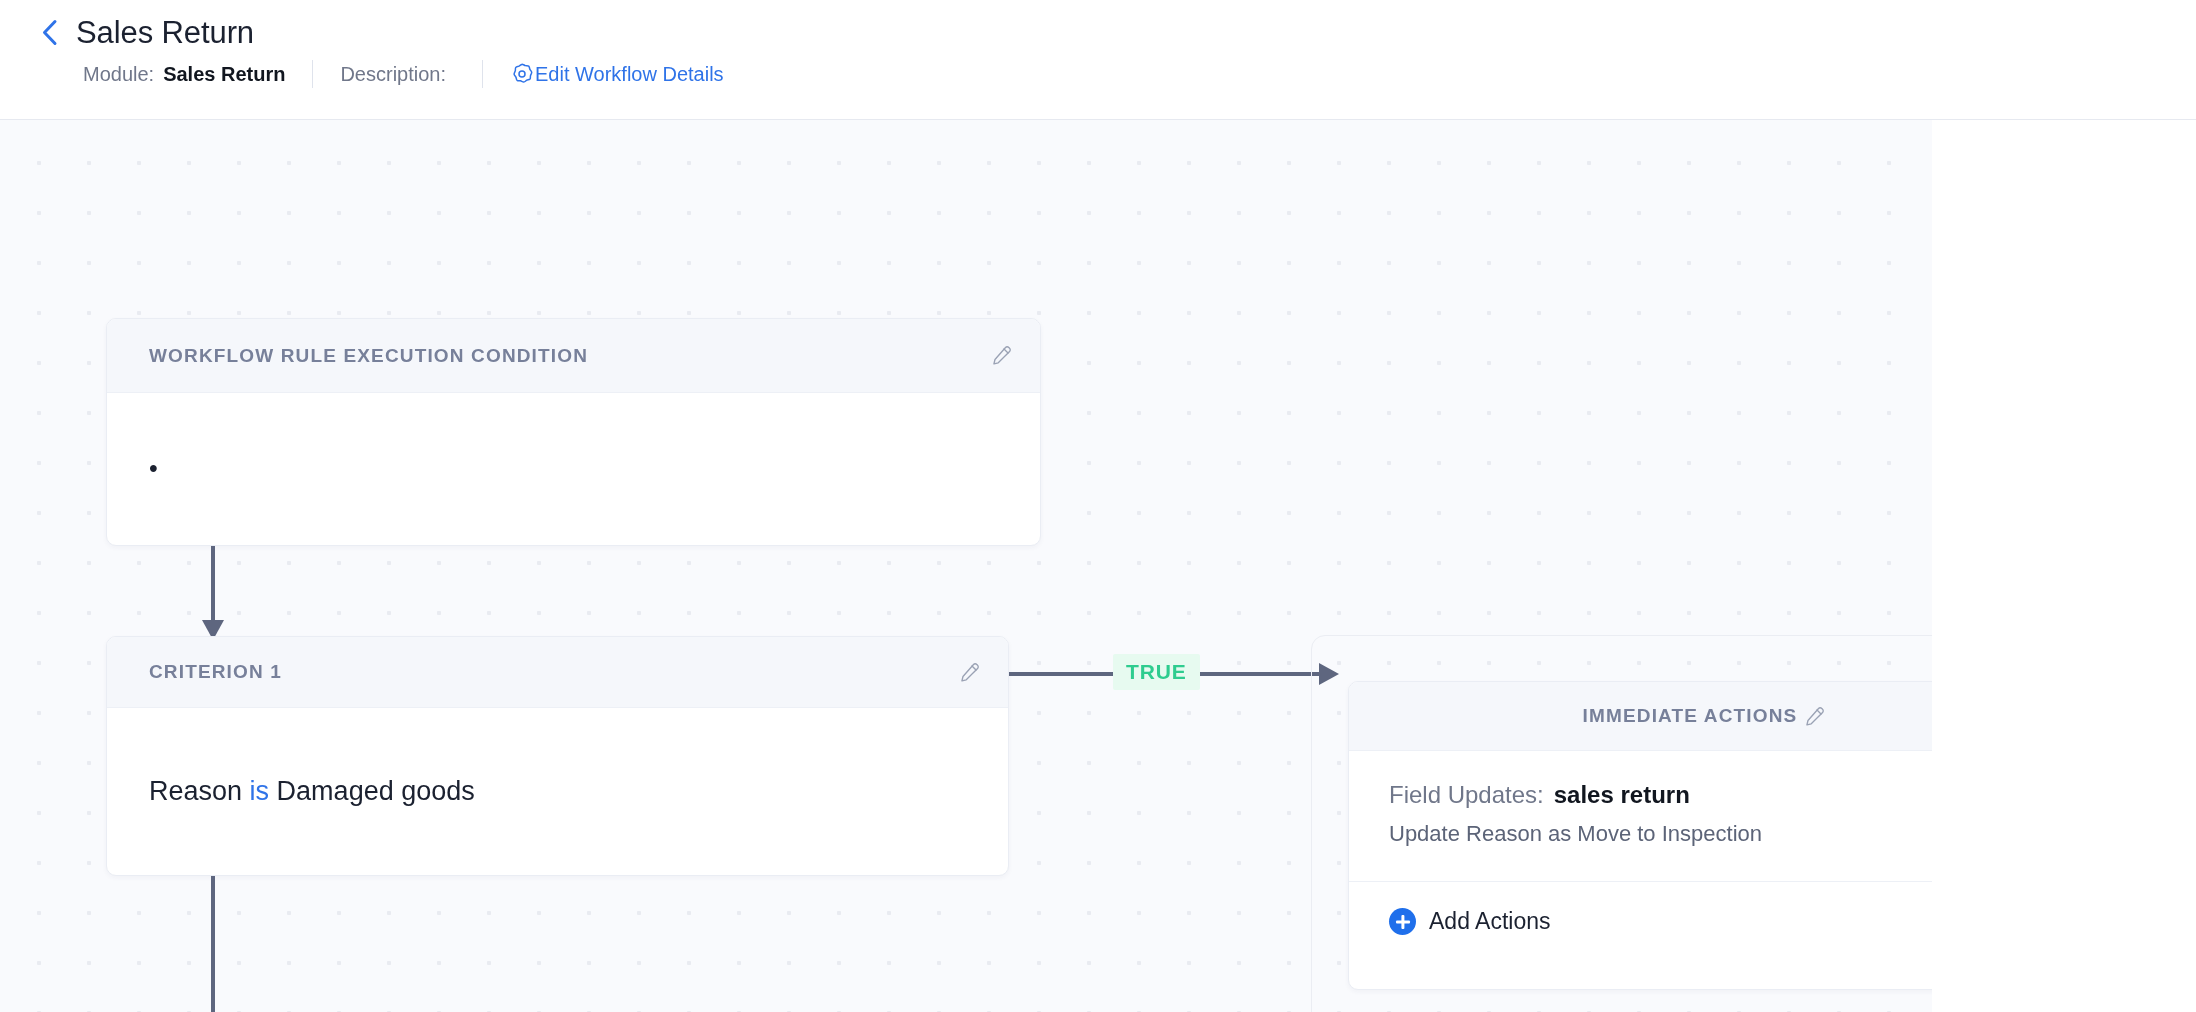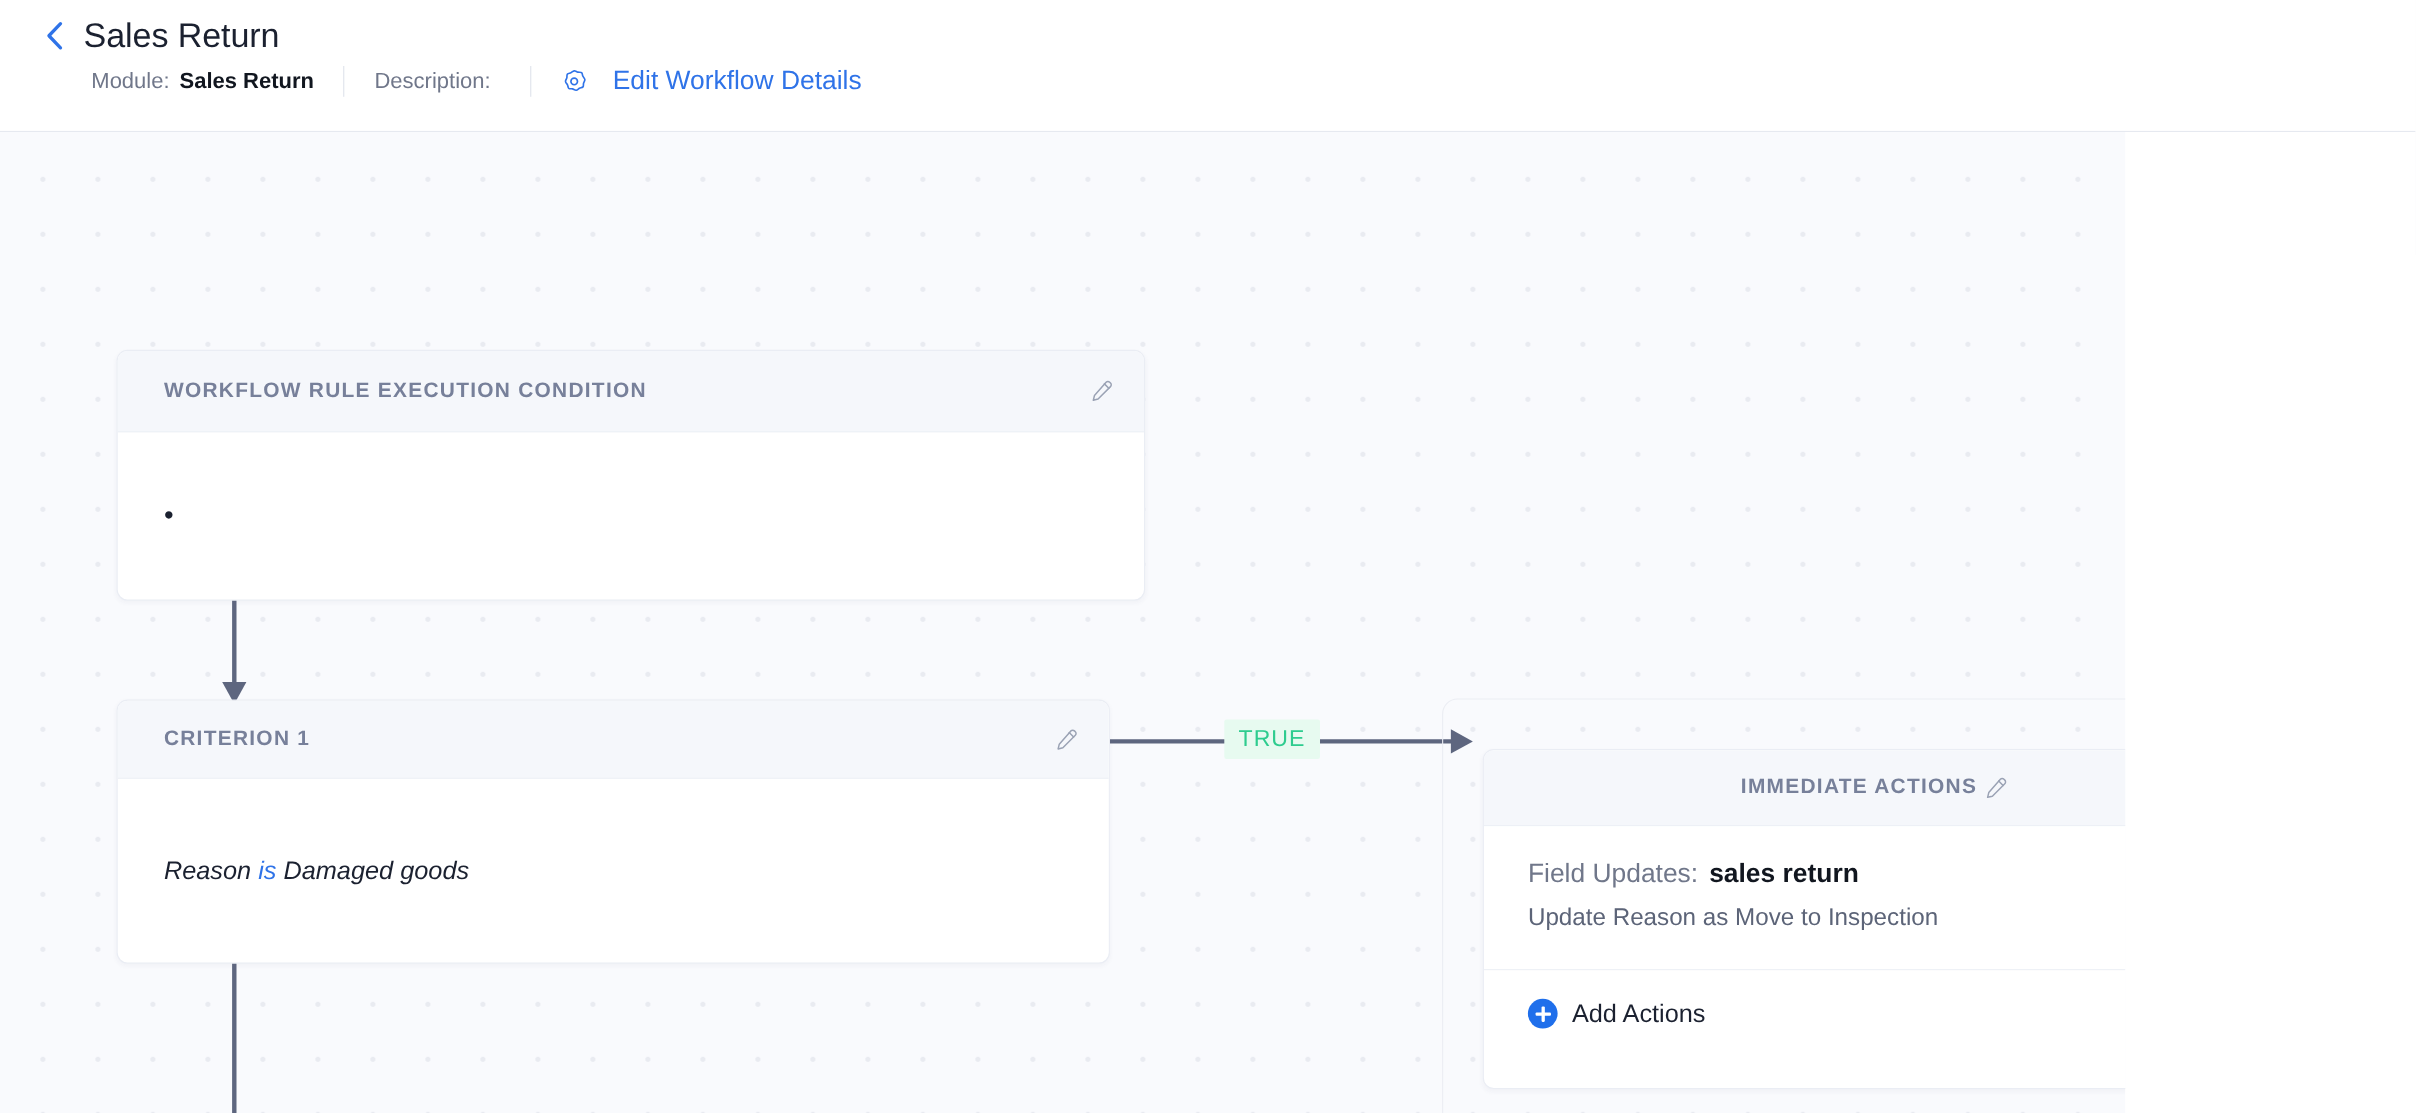--- a/index.html
+++ b/index.html
@@ -84,23 +84,23 @@
     height: 28px;
     background: #dfe3ec;
     margin: 0 27px;
     align-self: center;
     flex: none;
   }
 
   .edit-link {
     display: flex;
     align-items: center;
-    gap: 23px;
+    gap: 1px;
     color: #2f73e8;
-    font-size: 24px;
+    font-size: 20px;
     cursor: pointer;
     white-space: nowrap;
   }
   .edit-link svg { display: block; flex: none; }
 
   
   .canvas {
     position: relative;
     width: 1932px;
     height: 892px;
@@ -175,24 +175,23 @@
     color: #1b2130;
     transform: translateY(-1px);
   }
 
   
   #criterion-card { left: 106px; top: 516px; width: 903px; height: 240px; }
   #criterion-card .card-head { height: 71px; }
   #criterion-card .card-body { height: 167px; }
 
   .criteria-expr {
-    font-size: 23px;
+    font-size: 27px;
     color: #1b2130;
     line-height: 1.35;
-    font-style: italic;
   }
   .criteria-op { color: #2f73e8; }
 
   .plus-circle {
     width: 27px;
     height: 27px;
     border-radius: 50%;
     background: #1f6feb;
     position: relative;
     flex: none;
@@ -274,21 +273,21 @@
   #conn-right  { left: 1009px; top: 528px; width: 330px; height: 52px; }
 
   .true-badge {
     position: absolute;
     left: 1113px;
     top: 534px;
     padding: 5px 13px;
     background: #e7faf0;
     color: #2ecc8f;
     font-size: 21px;
-    font-weight: 400;
+    font-weight: 700;
     letter-spacing: 0.9px;
     border-radius: 2px;
     line-height: 1.25;
   }
 </style>
 </head>
 <body>
 
 <div class="page-header">
 

